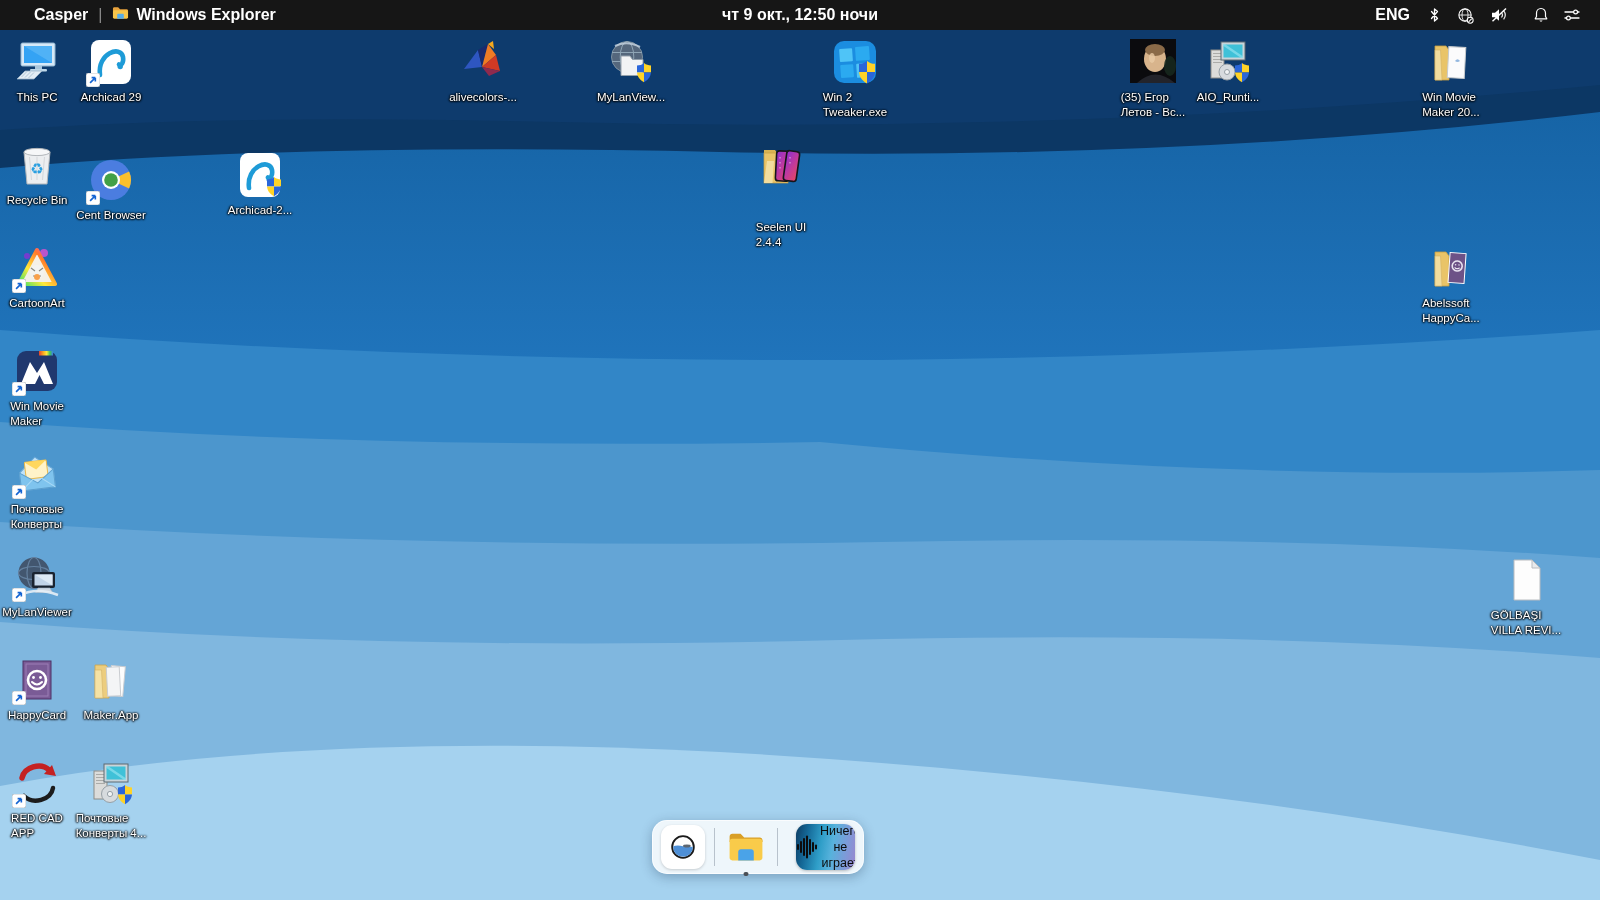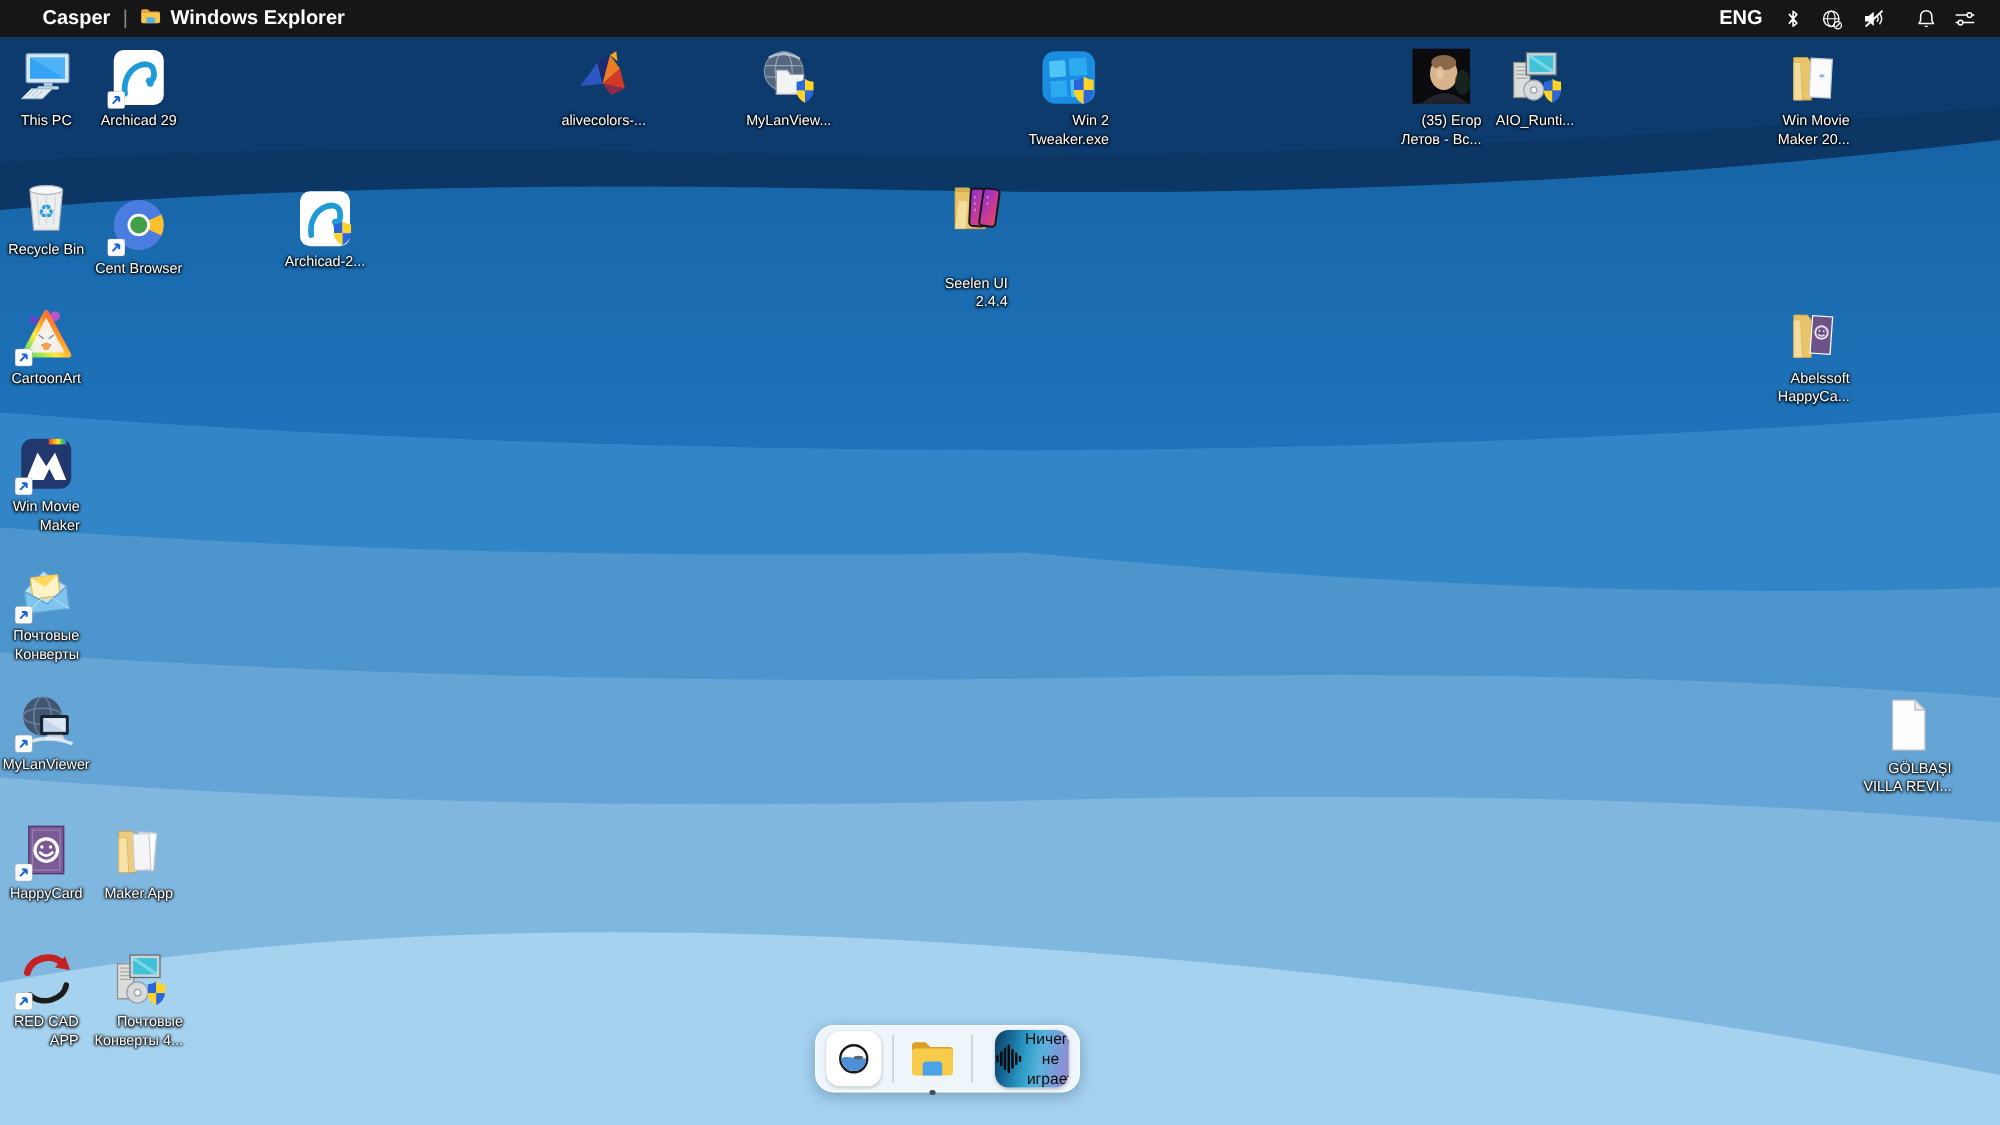--- a/index.html
+++ b/index.html
@@ -34,21 +34,21 @@
 
   
   .di {
     position:absolute; width:90px; display:flex; flex-direction:column;
     align-items:center; z-index:10; cursor:default;
   }
   .di-ic { width:48px; height:48px; position:relative; }
   .di-ic svg { display:block; width:100%; height:100%; }
   .di-label {
     margin-top:4px; font-size:11.5px; line-height:14.5px; color:#fff;
-    text-align:right; white-space:pre-line;
+    text-align:left; white-space:pre-line;
     text-shadow: 0 1px 2px rgba(0,0,0,.95), 0 0 2px rgba(0,0,0,.9), 1px 0 2px rgba(0,0,0,.75), -1px 0 2px rgba(0,0,0,.75);
   }
   .badge {
     position:absolute; left:-1px; bottom:-1px; width:14px; height:14px;
   }
 
   
   .dock {
     position:absolute; left:652px; top:820px; width:212px; height:54px;
     background:rgba(244,248,252,0.92); border:1px solid rgba(255,255,255,0.7);
@@ -89,20 +89,21 @@
       <span style="display:flex;">
         <svg width="17" height="14" viewBox="0 0 18 14">
           <path d="M1 2.5 C1 1.7 1.6 1 2.5 1 h4 l2 2 h7 c.9 0 1.5 .7 1.5 1.5 v.8 H1 Z" fill="#e8a33d"></path>
           <rect x="1" y="4.2" width="16" height="8.8" rx="1.5" fill="#f7c64a"></rect>
           <path d="M5.5 13 v-3.9 c0-.7 .5-1.2 1.2-1.2 h4.6 c.7 0 1.2 .5 1.2 1.2 V13 Z" fill="#58aee8"></path>
         </svg>
       </span>
       <span>Windows Explorer</span>
     </span>
   </div>
+  <div class="tb-clock">чт 9 окт., 12:50 ночи</div>
   <div class="tb-right">
     <span class="tb-lang">ENG</span>
     <span class="tray-ic">
       <svg width="13" height="16" viewBox="0 0 12 16">
           <path d="M3 4.5 L9 11.5 L6 14 V2 L9 4.5 L3 11.5" fill="none" stroke="#fff" stroke-width="1.3" stroke-linejoin="round" stroke-linecap="round"></path>
         </svg>
     </span>
     <span class="tray-ic">
       <svg width="17" height="17" viewBox="0 0 18 18">
         <circle cx="8.5" cy="8.5" r="6.5" fill="none" stroke="#fff" stroke-width="1.2"></circle>

